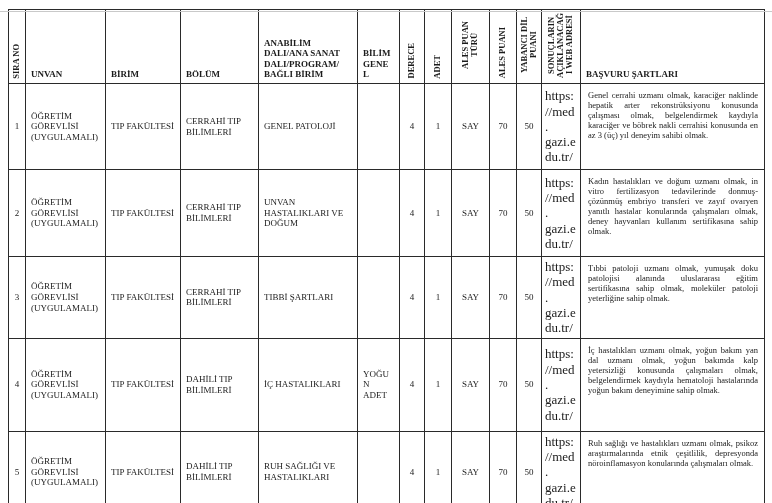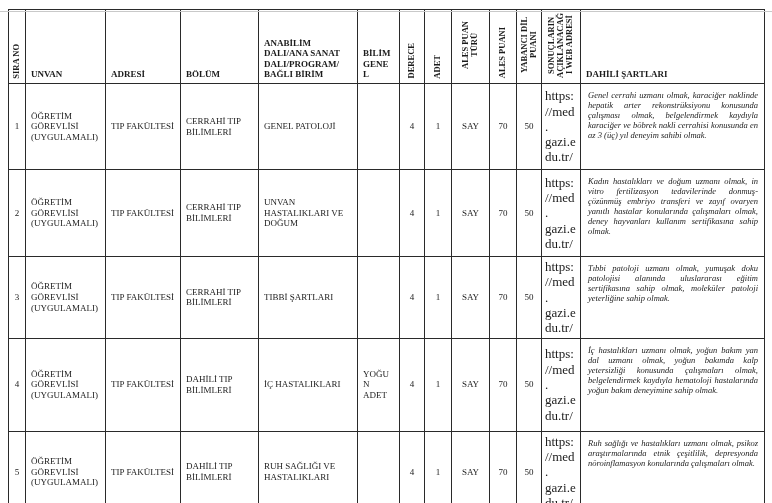--- a/index.html
+++ b/index.html
@@ -52,21 +52,20 @@
     font-size:13px;
     white-space:pre-line;
     padding:2px 3px;
     text-align:left;
   }
   td.sart{
     font-size:8.5px;
     text-align:justify;
     vertical-align:top;
     padding:6px 6px 4px 7px;
-    font-style:italic;
   }
   col.w-sira{width:17px;}
   col.w-unvan{width:80px;}
   col.w-birim{width:75px;}
   col.w-bolum{width:78px;}
   col.w-anabilim{width:99px;}
   col.w-bilim{width:42px;}
   col.w-derece{width:25px;}
   col.w-adet{width:27px;}
   col.w-alestur{width:38px;}
@@ -95,31 +94,31 @@
         <col class="w-alespuan">
         <col class="w-dil">
         <col class="w-web">
         <col class="w-sart">
     </colgroup>
 
     <thead>
       <tr>
         <th class="rot"><span class="vert">SIRA NO</span></th>
         <th>UNVAN</th>
-        <th>ADRESİ</th>
+        <th>BİRİM</th>
         <th>BÖLÜM</th>
         <th>ANABİLİM DALI/ANA SANAT DALI/PROGRAM/ BAĞLI BİRİM</th>
         <th>BİLİM GENEL</th>
         <th class="rot"><span class="vert">DERECE</span></th>
         <th class="rot"><span class="vert">ADET</span></th>
         <th class="rot"><span class="vert">ALES PUAN TÜRÜ</span></th>
         <th class="rot"><span class="vert">ALES PUANI</span></th>
         <th class="rot"><span class="vert">YABANCI DİL PUANI</span></th>
         <th class="rot"><span class="vert">SONUÇLARIN AÇIKLANACAĞI WEB ADRESİ</span></th>
-        <th>DAHİLİ ŞARTLARI</th>
+        <th>BAŞVURU ŞARTLARI</th>
       </tr>
     </thead>
 
     <tbody>
       <tr>
         <td class="c">1</td>
         <td>ÖĞRETİM GÖREVLİSİ (UYGULAMALI)</td>
         <td>TIP FAKÜLTESİ</td>
         <td>CERRAHİ TIP BİLİMLERİ</td>
         <td>GENEL PATOLOJİ</td>

